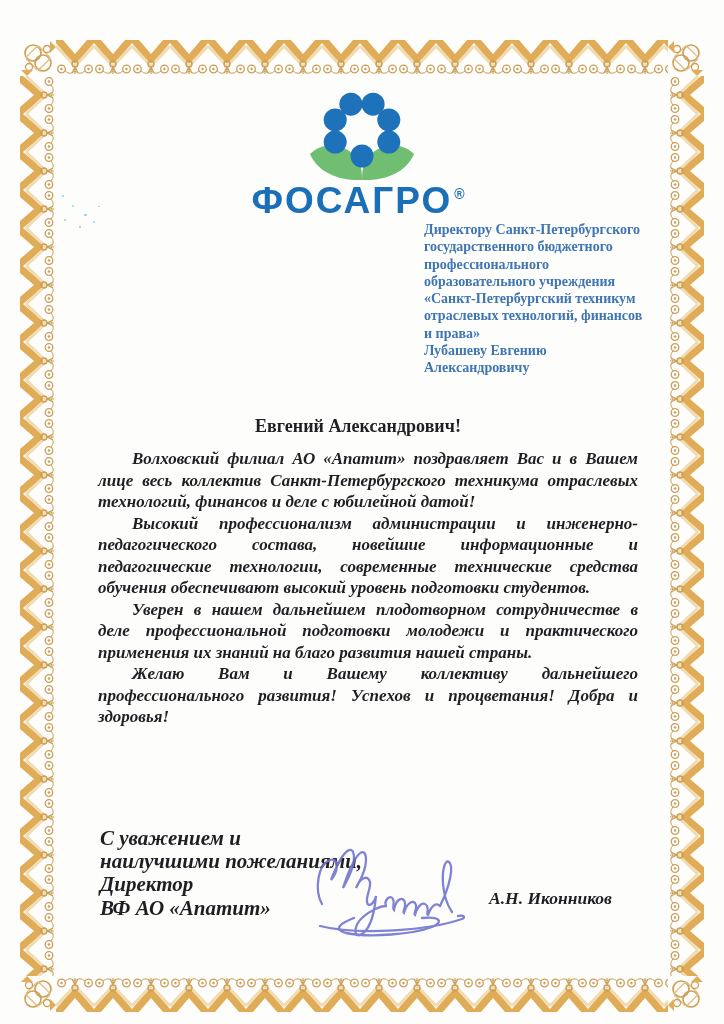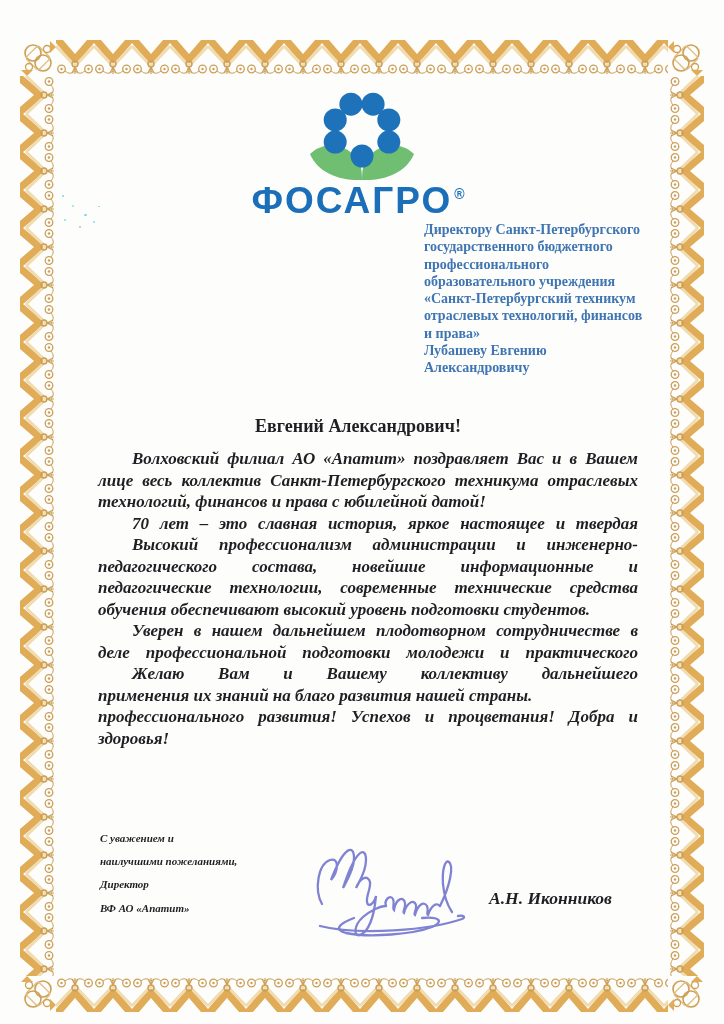--- a/index.html
+++ b/index.html
@@ -34,21 +34,21 @@
   .bodytext{
     position:absolute;left:98px;top:448px;width:540px;
     font-weight:bold;font-style:italic;font-size:17px;color:var(--body-text,#1f1f23);
   }
   .bl{height:21.5px;line-height:21.5px;text-align:justify;text-align-last:justify;white-space:normal;}
   .bl.first{text-indent:34px;}
   .bl.end{text-align-last:left;}
   
   .closing{
     position:absolute;left:100px;top:827px;
-    font-weight:bold;font-style:italic;font-size:11px;line-height:23.2px;
+    font-weight:bold;font-style:italic;font-size:21px;line-height:23.2px;
     color:var(--body-text,#1f1f23);
   }
   .signer{
     position:absolute;left:489px;top:888px;
     font-weight:bold;font-style:italic;font-size:17.5px;color:var(--body-text,#1f1f23);
   }
   .sig{position:absolute;left:310px;top:826px;width:160px;height:112px;}
   .dateline{
     position:absolute;left:88px;top:938px;width:540px;text-align:center;
     font-weight:bold;font-style:italic;font-size:17.5px;color:var(--body-text,#1f1f23);
@@ -159,30 +159,29 @@
     <div>и права»</div>
     <div>Лубашеву Евгению</div>
     <div>Александровичу</div>
   </div>
 
   <div class="salutation">Евгений Александрович!</div>
 
   <div class="bodytext">
     <div class="bl first">Волховский филиал АО «Апатит» поздравляет Вас и в Вашем</div>
     <div class="bl">лице весь коллектив Санкт-Петербургского техникума отраслевых</div>
-    <div class="bl end">технологий, финансов и права с юбилейной датой!</div>
-    <div class="bl first">70 лет – это славная история, яркое настоящее и твердая</div>
+    <div class="bl end">технологий, финансов и деле с юбилейной датой!</div>
     <div class="bl first">Высокий профессионализм администрации и инженерно-</div>
     <div class="bl">педагогического состава, новейшие информационные и</div>
     <div class="bl">педагогические технологии, современные технические средства</div>
     <div class="bl end">обучения обеспечивают высокий уровень подготовки студентов.</div>
     <div class="bl first">Уверен в нашем дальнейшем плодотворном сотрудничестве в</div>
     <div class="bl">деле профессиональной подготовки молодежи и практического</div>
+    <div class="bl end">применения их знаний на благо развития нашей страны.</div>
     <div class="bl first">Желаю Вам и Вашему коллективу дальнейшего</div>
-    <div class="bl end">применения их знаний на благо развития нашей страны.</div>
     <div class="bl">профессионального развития! Успехов и процветания! Добра и</div>
     <div class="bl end">здоровья!</div>
   </div>
 
   <div class="closing">
     <div>С уважением и</div>
     <div>наилучшими пожеланиями,</div>
     <div>Директор</div>
     <div>ВФ АО «Апатит»</div>
   </div>

